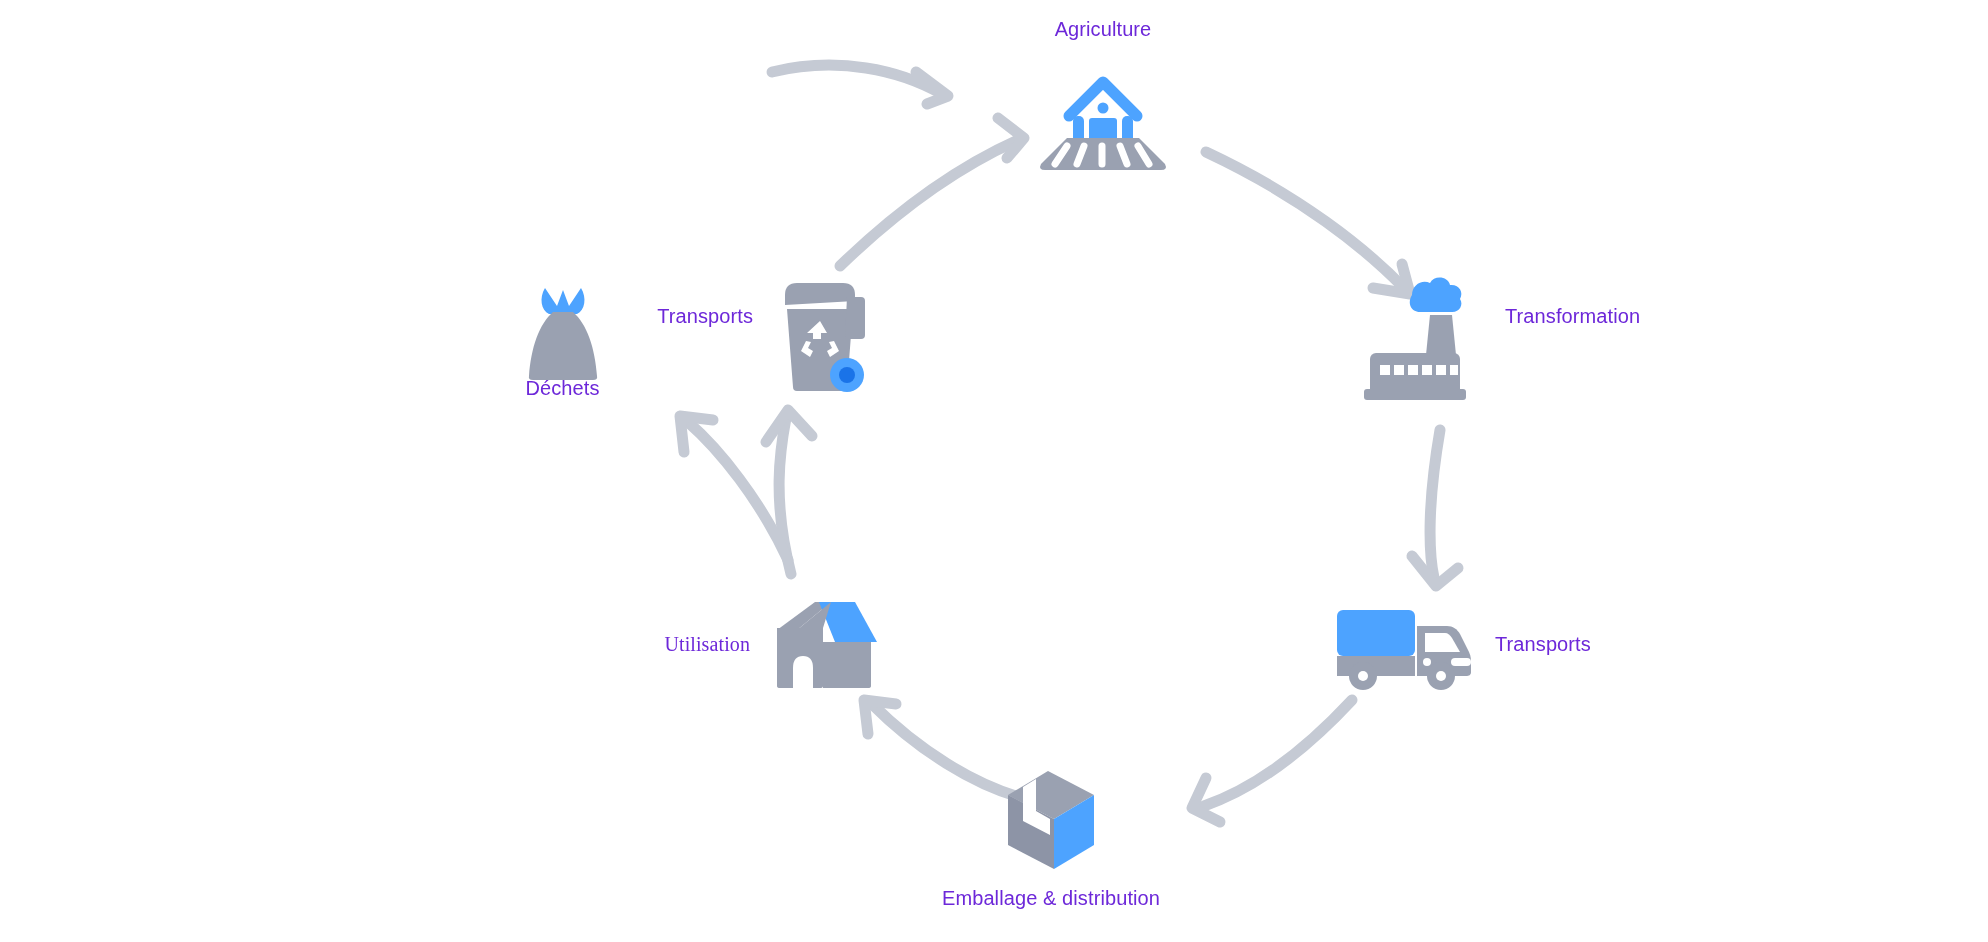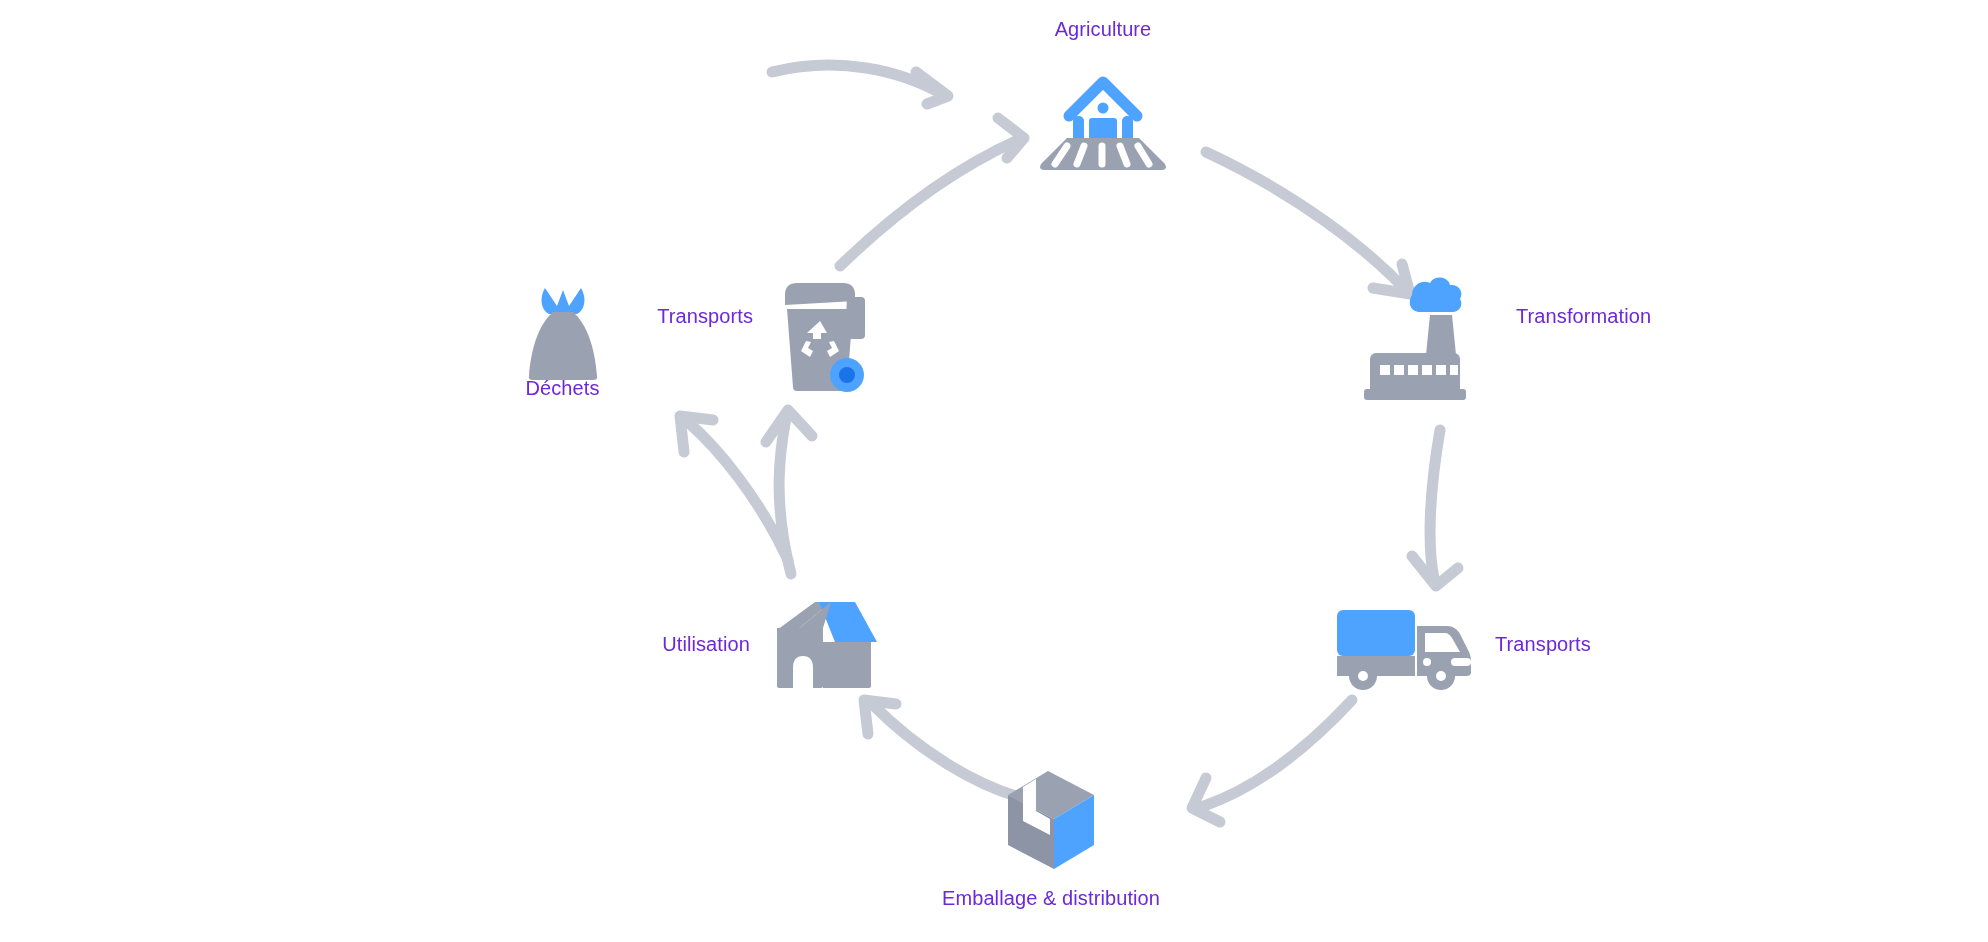--- a/index.html
+++ b/index.html
@@ -158,21 +158,21 @@
 
       <g fill="#ffffff">
         <rect x="20" y="100" width="10" height="10"></rect>
         <rect x="34" y="100" width="10" height="10"></rect>
         <rect x="48" y="100" width="10" height="10"></rect>
         <rect x="62" y="100" width="10" height="10"></rect>
         <rect x="76" y="100" width="10" height="10"></rect>
         <rect x="90" y="100" width="8" height="10"></rect>
       </g>
     </svg>
-    <div class="node-label label-right" style="margin-left:36px; top:52px;">Transformation</div>
+    <div class="node-label label-right" style="margin-left:25px; top:52px;">Transformation</div>
   </div>
 
   <div class="node" style="left:1335px; top:600px; width:140px; height:90px;">
     <svg class="node-icon" width="140" height="90" viewBox="0 0 140 90">
 
       <rect x="2" y="10" width="78" height="46" rx="6" fill="#4da3ff"></rect>
 
       <path d="M 2 56 L 80 56 L 80 76 L 2 76 Z" fill="#9aa1b1"></path>
 
       <path d="M 82 26 L 112 26 C 118 26 122 29 125 34 L 134 52 C 136 56 136 60 136 64
@@ -211,21 +211,21 @@
       <path d="M 2 28 L 48 28 L 48 86 Q 48 88 45 88 L 5 88 Q 2 88 2 86 Z" fill="#9aa1b1"></path>
       <path d="M 48 42 L 96 42 L 96 86 Q 96 88 93 88 L 48 88 Z" fill="#9aa1b1"></path>
 
       <path d="M 2 30 L 40 2 L 56 2 L 22 30 Z" fill="#9aa1b1"></path>
 
       <path d="M 44 2 L 80 2 L 102 42 L 60 42 Z" fill="#4da3ff"></path>
       <path d="M 22 30 L 56 2 L 48 28 L 48 42 L 22 42 Z" fill="#9aa1b1"></path>
 
       <path d="M 18 88 L 18 68 Q 18 56 28 56 Q 38 56 38 68 L 38 88 Z" fill="#ffffff"></path>
     </svg>
-    <div class="node-label label-left" style="margin-right:25px;">Utilisation</div>
+    <div class="node-label label-left" style="margin-right:25px;font-family:Liberation Serif, serif;">Utilisation</div>
   </div>
 
   <div class="node" style="left:775px; top:275px; width:95px; height:125px;">
     <svg class="node-icon" width="95" height="125" viewBox="0 0 95 125">
 
       <path d="M 10 20 Q 10 8 22 8 L 68 8 Q 80 8 80 20 L 80 30 L 10 30 Z" fill="#9aa1b1"></path>
 
       <path d="M 10 30 L 80 26 L 80 32 L 10 36 Z" fill="#ffffff"></path>
 
       <path d="M 12 34 L 78 34 L 72 112 Q 72 116 68 116 L 22 116 Q 18 116 18 112 Z" fill="#9aa1b1"></path>

